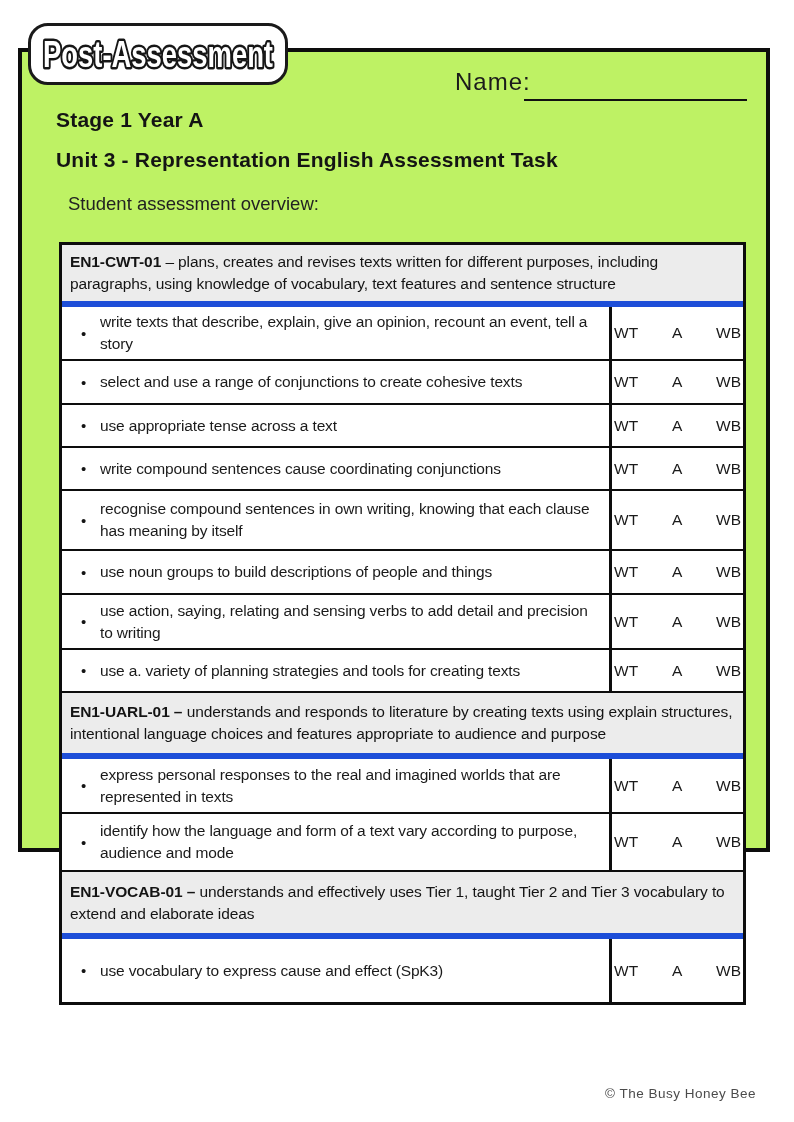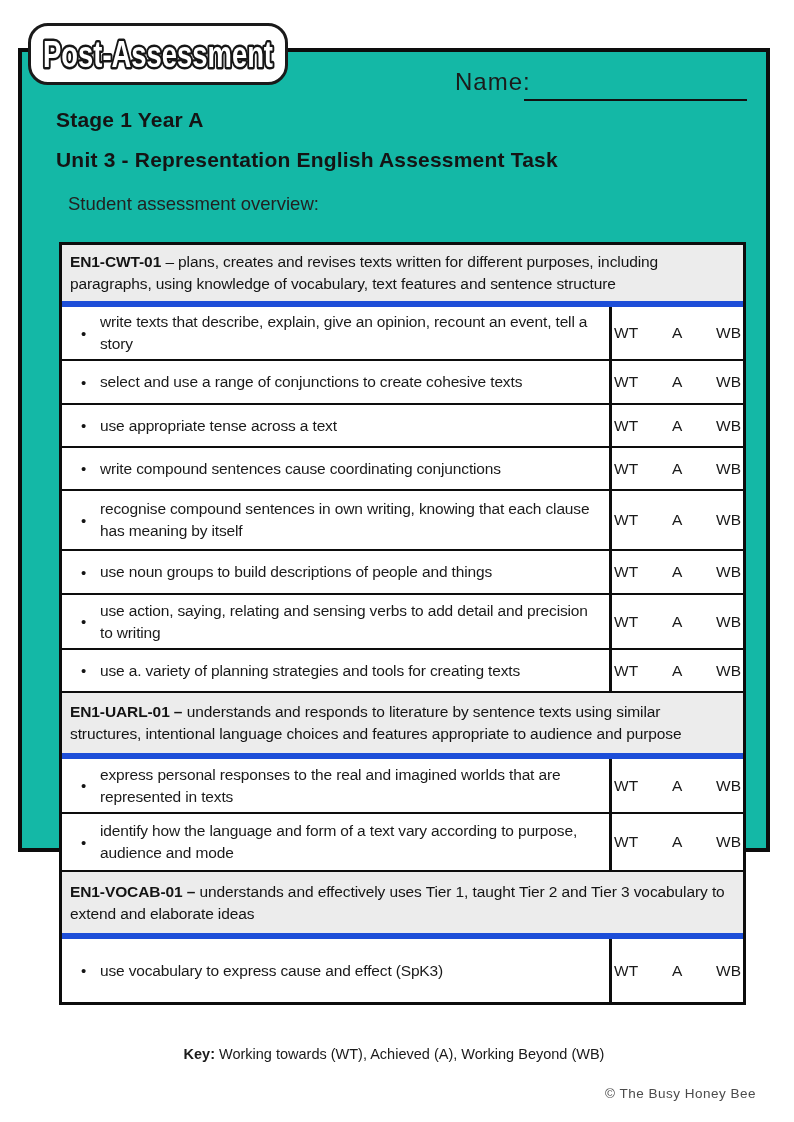--- a/index.html
+++ b/index.html
@@ -3,21 +3,21 @@
 <meta charset="utf-8">
 <style>
   html, body { margin:0; padding:0; }
   body {
     width:794px; height:1122px; background:#ffffff; position:relative;
     font-family:"Liberation Sans", sans-serif; color:#141414;
     -webkit-font-smoothing:antialiased;
   }
   .frame {
     position:absolute; left:18px; top:48px; width:752px; height:804px;
-    border:4px solid #0d0d0d; box-sizing:border-box; background:#14b8a6;
+    border:4px solid #0d0d0d; box-sizing:border-box; background:#bef264;
   }
   .title-box {
     position:absolute; left:28px; top:23px; width:260px; height:62px;
     background:#ffffff; border:3px solid #1a1a1a; border-radius:20px;
     box-sizing:border-box; z-index:3;
     display:flex; align-items:center; justify-content:center;
   }
   .title-box svg { display:block; }
   .title-box text {
     font-family:"Liberation Sans", sans-serif; font-weight:bold;
@@ -201,21 +201,21 @@
         <span class="desc-text">use a. variety of planning strategies and tools for creating texts</span>
       </div>
       <div class="scores">
         <span>WT</span>
         <span>A</span>
         <span>WB</span>
       </div>
     </div>
 
     <div class="sec-header" style="min-height:66px">
-      <div><span class="code">EN1-UARL-01 –</span> <span>understands and responds to literature by sentence texts using similar structures, intentional language choices and features appropriate to audience and purpose</span></div>
+      <div><span class="code">EN1-UARL-01 –</span> <span>understands and responds to literature by creating texts using explain structures, intentional language choices and features appropriate to audience and purpose</span></div>
     </div>
 
     <div class="t-row" style="min-height:55px">
       <div class="desc">
         <span class="bullet">•</span>
         <span class="desc-text">express personal responses to the real and imagined worlds that are represented in texts</span>
       </div>
       <div class="scores">
         <span>WT</span>
         <span>A</span>
@@ -246,19 +246,16 @@
       </div>
       <div class="scores">
         <span>WT</span>
         <span>A</span>
         <span>WB</span>
       </div>
     </div>
 
   </div>
 
-  <div class="key-line">
-    <span class="key-label">Key:</span><span>Working towards (WT), Achieved (A), Working Beyond (WB)</span>
-  </div>
 
 </div>
 
 <div class="copyright">© The Busy Honey Bee</div>
 
 </body></html>

